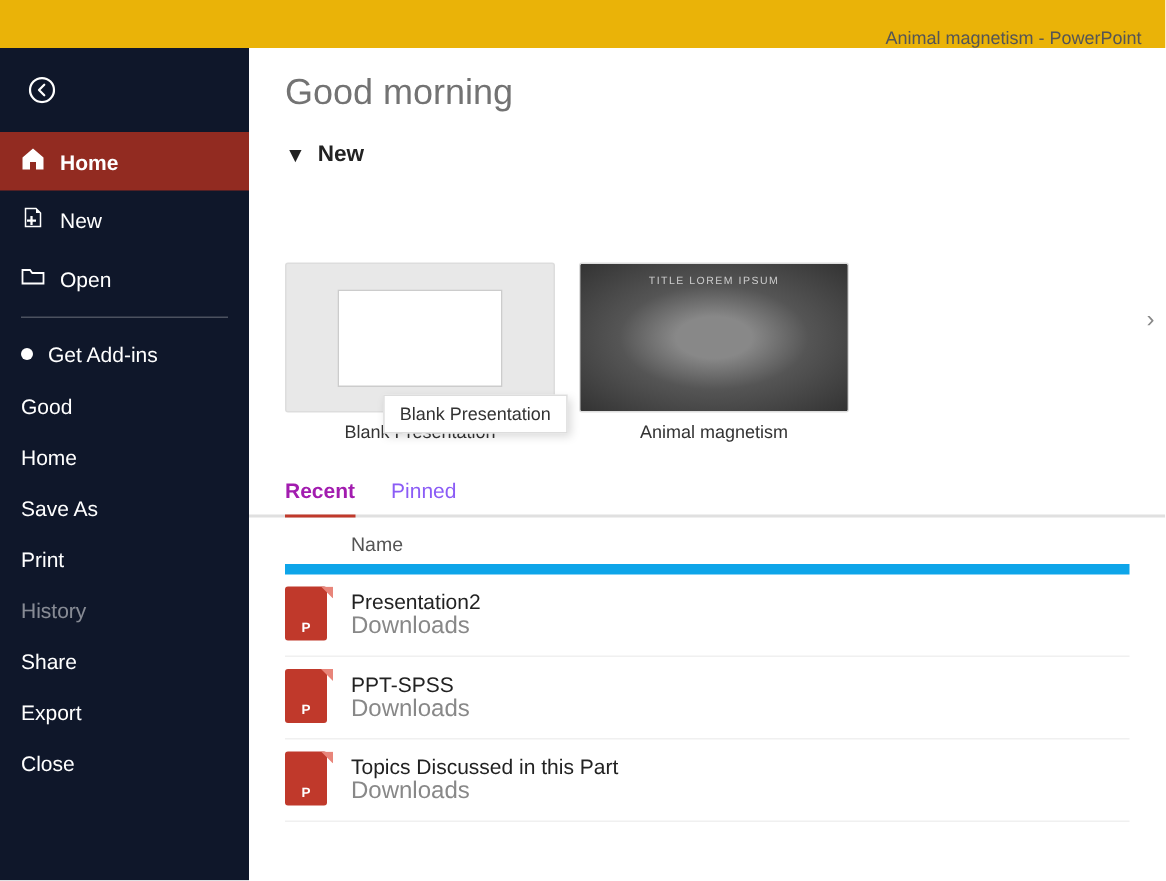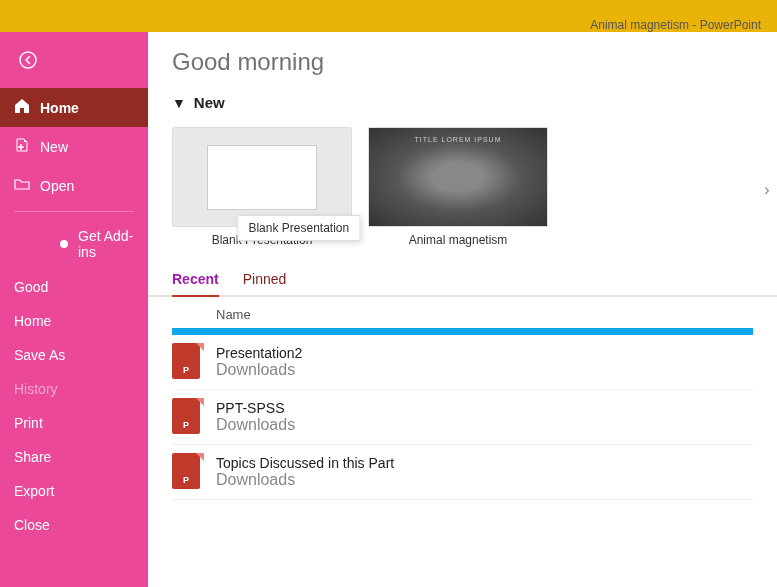--- a/index.html
+++ b/index.html
@@ -18,22 +18,22 @@
     }
 
     .app-body {
       display: flex;
       flex: 1;
       overflow: hidden;
     }
 
     
     .sidebar {
-      width: 148px;
-      background: #ec4899;
+      width: 166px;
+      background: #0f172a;
       color: #fff;
       display: flex;
       flex-direction: column;
       flex-shrink: 0;
     }
 
     .sidebar-back-btn {
       width: 40px;
       height: 40px;
       display: flex;
@@ -119,20 +119,21 @@
       overflow-x: hidden;
       position: relative;
     }
 
     .template-item {
       display: flex;
       flex-direction: column;
       align-items: center;
       cursor: pointer;
       position: relative;
+      margin-top: 48px;
     }
 
     .template-thumb {
       width: 180px;
       height: 100px;
       border: 1px solid #ddd;
       border-radius: 2px;
       overflow: hidden;
       position: relative;
     }
@@ -186,21 +187,21 @@
     
     .tabs-area {
       padding: 8px 24px 0 24px;
       border-bottom: 2px solid #e0e0e0;
       display: flex;
       gap: 24px;
     }
 
     .tab-item {
       font-size: 14px;
-      color: #7f1d1d;
+      color: #8b5cf6;
       padding-bottom: 8px;
       cursor: pointer;
       border-bottom: 2px solid transparent;
       margin-bottom: -2px;
     }
     .tab-item.active {
       color: #a21caf;
       border-bottom: 2px solid #C0392B;
       font-weight: 600;
     }
@@ -385,39 +386,39 @@
       <span>
         <svg width="16" height="16" viewBox="0 0 16 16" fill="none">
           <path d="M1 4h5l1.5 2H15v7H1V4z" stroke="white" stroke-width="1.2" fill="none"></path>
         </svg>
       </span>
       <span>Open</span>
     </div>
 
     <div class="sidebar-divider"></div>
 
-    <div class="sidebar-nav-item" style="gap:6px;margin-left:46px;">
+    <div class="sidebar-nav-item" style="gap:6px;">
       <span class="dot-indicator"></span>
       <span>Get Add-ins</span>
     </div>
 
     <div class="sidebar-text-item">
       <span>Good</span>
     </div>
     <div class="sidebar-text-item">
       <span>Home</span>
     </div>
     <div class="sidebar-text-item">
       <span>Save As</span>
     </div>
+    <div class="sidebar-text-item">
+      <span>Print</span>
+    </div>
     <div class="sidebar-text-item disabled">
       <span>History</span>
-    </div>
-    <div class="sidebar-text-item">
-      <span>Print</span>
     </div>
     <div class="sidebar-text-item">
       <span>Share</span>
     </div>
     <div class="sidebar-text-item">
       <span>Export</span>
     </div>
     <div class="sidebar-text-item">
       <span>Close</span>
     </div>

